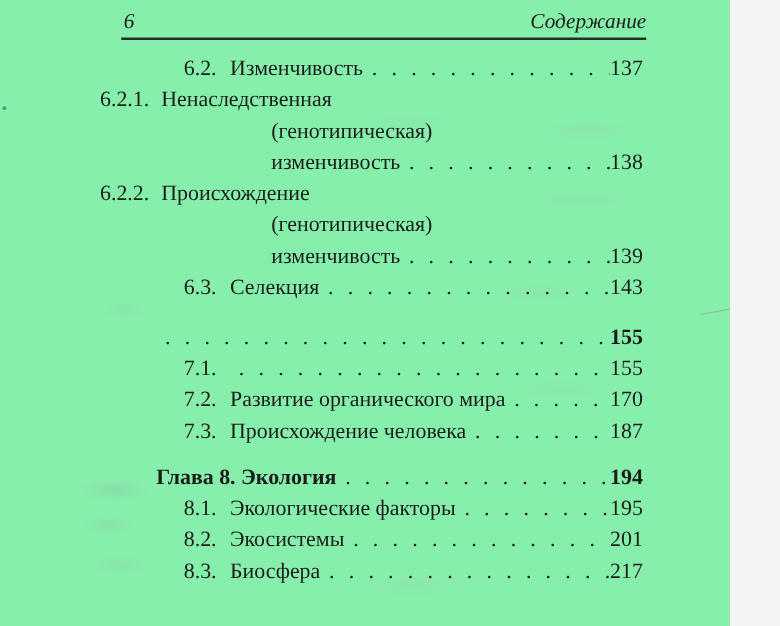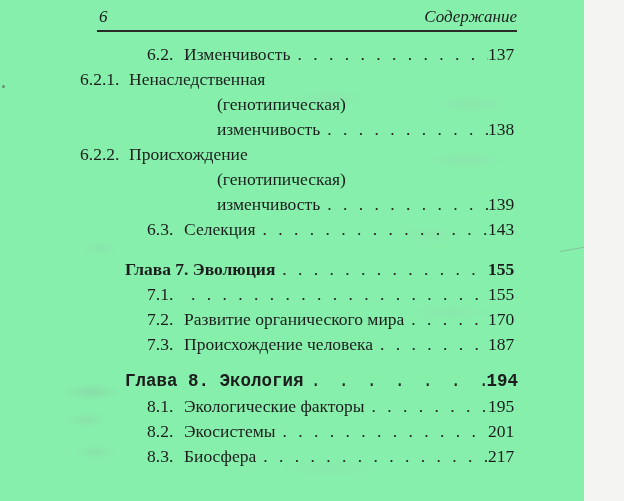--- a/index.html
+++ b/index.html
@@ -36,21 +36,21 @@
   .toc{padding:10px 66px 0 0;font-size:17.5px;position:relative;}
   .row{display:flex;align-items:baseline;line-height:25px;height:25px;overflow:hidden;white-space:nowrap;}
   .row .num{flex:none;}
   .lvl1{padding-left:147px;}
   .lvl1 .num{width:37px;}
   .lvl2{padding-left:80px;}
   .lvl2 .num{width:49px;}
   .cont{padding-left:217px;}
   .chapter{padding-left:125px;font-weight:bold;}
   .gap7{margin-top:15px;}
-  .gap8{margin-top:12px;font-family:Liberation Mono, monospace;}
+  .gap8{margin-top:12px;}
   .title{flex:none;}
   .leader{
     flex:1 1 auto;min-width:0;overflow:hidden;
     white-space:nowrap;letter-spacing:3.5px;
     padding-left:7px;color:#222;font-weight:normal;
   }
   .pg{flex:none;min-width:30px;text-align:left;}
 </style>
 </head>
 <body>
@@ -102,21 +102,20 @@
     </div>
 
     <div class="row lvl1">
       <span class="num">6.3.</span>
       <span class="title">Селекция</span>
       <span class="leader">. . . . . . . . . . . . . . . . . . . . . . . . . . . . . . . . . . . . . . . .</span>
       <span class="pg">143</span>
     </div>
 
     <div class="row chapter gap7">
-      <span class="title">Глава 7. Эволюция</span>
       <span class="leader">. . . . . . . . . . . . . . . . . . . . . . . . . . . . . . . . . . . . . . . .</span>
       <span class="pg">155</span>
     </div>
     <div class="row lvl1">
       <span class="num">7.1.</span>
       <span class="leader">. . . . . . . . . . . . . . . . . . . . . . . . . . . . . . . . . . . . . . . .</span>
       <span class="pg">155</span>
     </div>
     <div class="row lvl1">
       <span class="num">7.2.</span>

